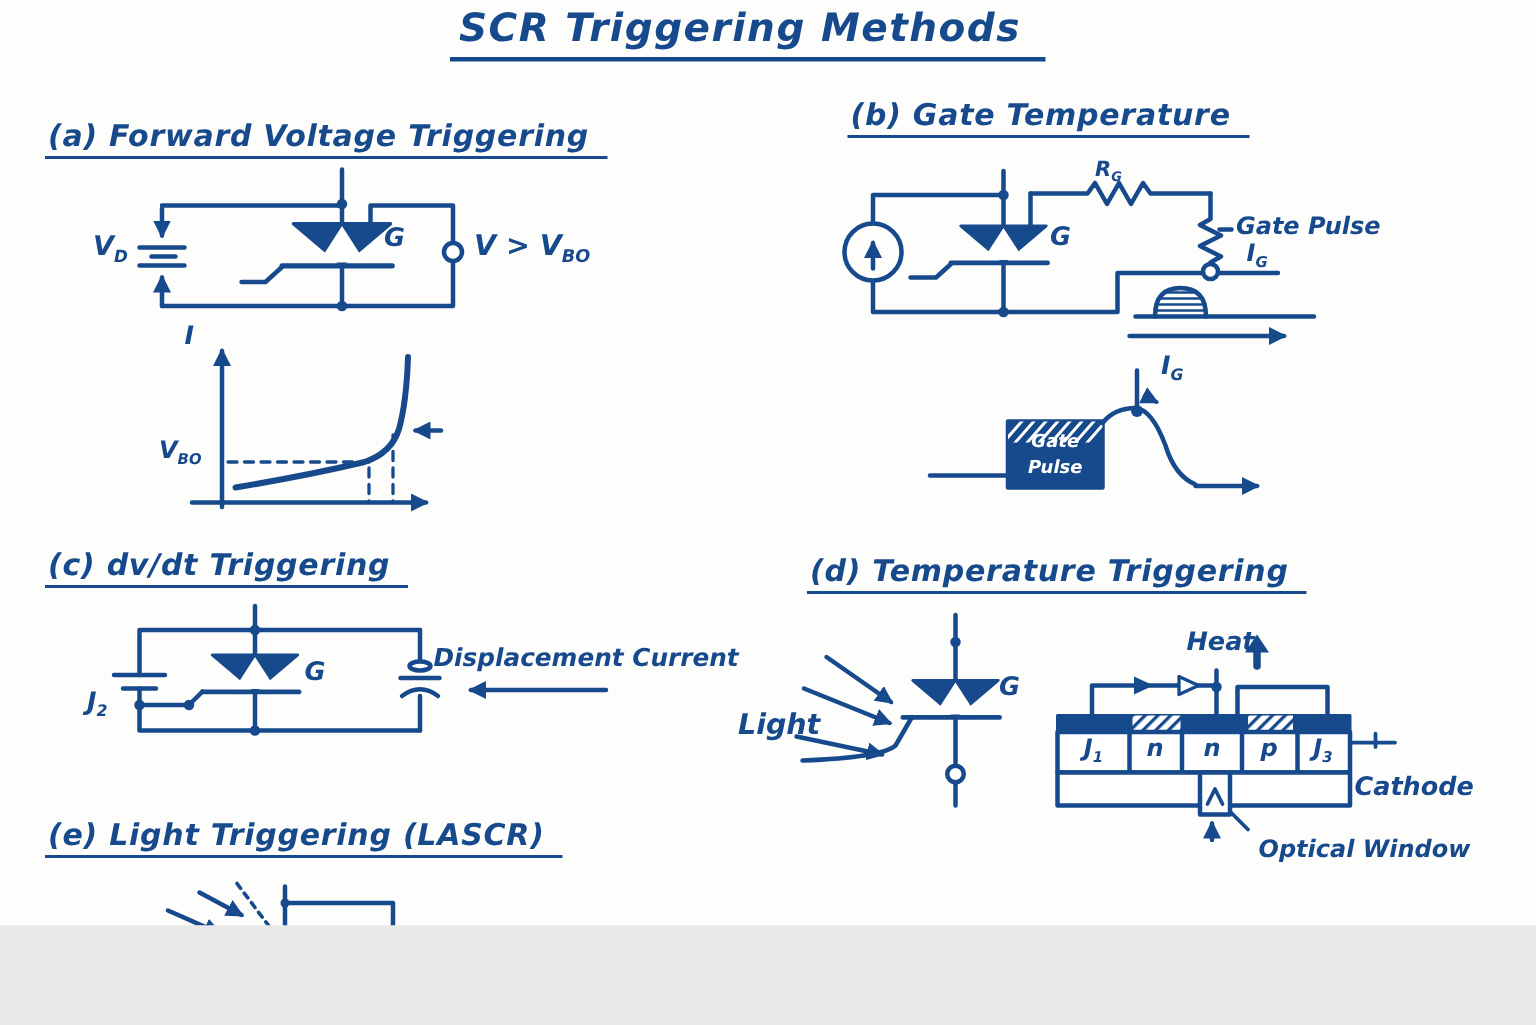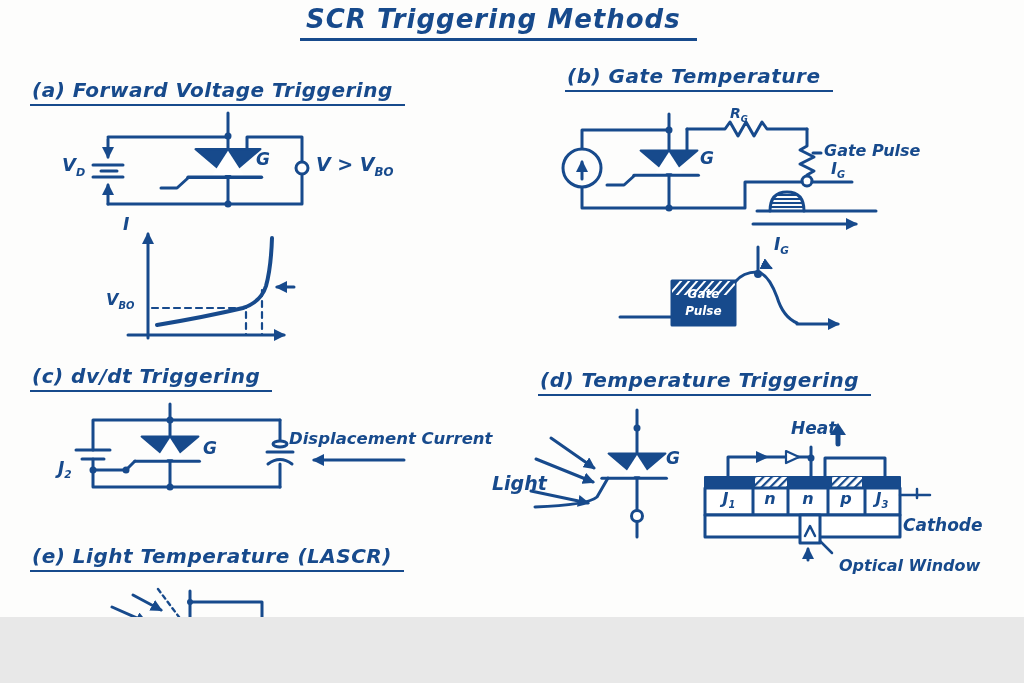--- a/index.html
+++ b/index.html
@@ -192,16 +192,16 @@
   <div class="lbl" style="left:666px;top:450px;font-size:17px;">G</div>
   <div class="lbl" style="left:791px;top:420px;font-size:17px;">Heat</div>
   <div class="lbl center" style="left:729px;top:491px;font-size:16px;"><span>J</span><sub>1</sub></div>
   <div class="lbl center" style="left:770px;top:491px;font-size:16px;"><span>n</span><sub></sub></div>
   <div class="lbl center" style="left:808px;top:491px;font-size:16px;"><span>n</span><sub></sub></div>
   <div class="lbl center" style="left:846px;top:491px;font-size:16px;"><span>p</span><sub></sub></div>
   <div class="lbl center" style="left:882px;top:491px;font-size:16px;"><span>J</span><sub>3</sub></div>
   <div class="lbl" style="left:903px;top:517px;font-size:17px;">Cathode</div>
   <div class="lbl" style="left:807px;top:558px;font-size:16px;margin-left:32px;">Optical Window</div>
 
-  <div class="lbl hd" style="left:30px;top:546px;">(e) Light Temperature (LASCR)</div>
+  <div class="lbl hd" style="left:30px;top:546px;">(e) Light Triggering (LASCR)</div>
   <div class="lbl" style="left:214px;top:621px;font-size:16px;">G</div>
 
 </div>
 
 </body></html>

